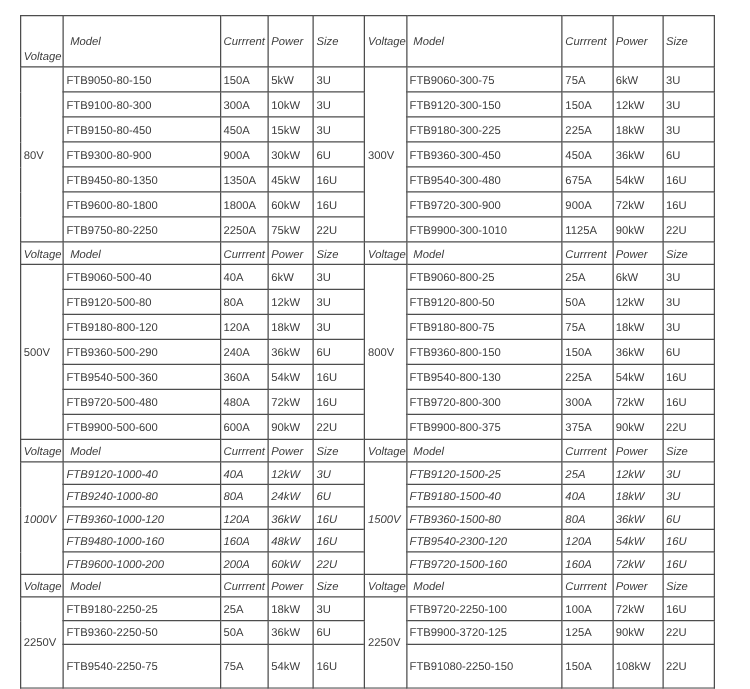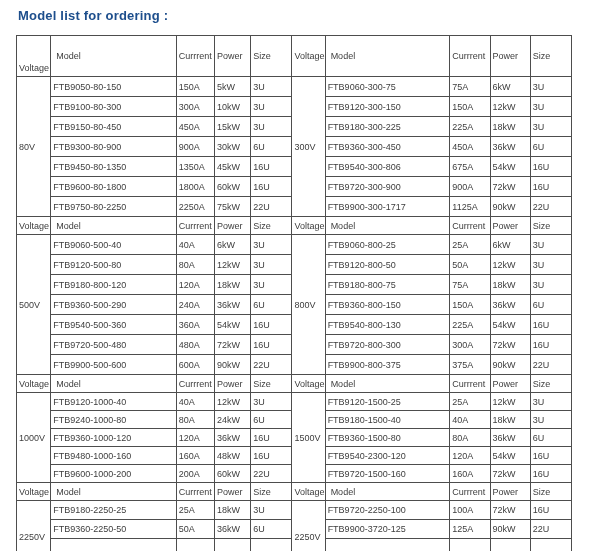--- a/index.html
+++ b/index.html
@@ -38,32 +38,31 @@
   }
   td.model-cell { padding-left: 5px; margin-left: 28px; }
   td.value-cell { padding-left: 3px; }
   td.voltage-group-cell { text-align: center; padding-left: 1px; padding-right: 1px; }
   td.header-cell { padding-left: 2px; }
   td.header-cell.model-hdr { padding-left: 5px; }
 
   
   tr.hdr-row.sec0 td { height: 36px; }
   tr.hdr-row.sec0 td.voltage-hdr-left { vertical-align: bottom; padding-bottom: 3px; }
-  tr.hdr-row td { height: 15px; }
+  tr.hdr-row td { height: 15px; font-style: italic; }
   tr.data-row.sec0 td, tr.data-row.sec1 td { height: 17px; }
-  tr.data-row.sec2 td { height: 15px; }
+  tr.data-row.sec2 td { height: 15px; font-style: italic; }
   tr.data-row.sec3 td { height: 16px; }
   tr.data-row.tall td { height: 32px; }
   td.vtop { vertical-align: top; }
 </style>
 </head>
 <body>
 
 <div class="page">
-  <div class="page-title">Model list for ordering :</div>
 
   <table class="model-table">
     <colgroup>
       <col style="width:34px">
         <col style="width:125px">
         <col style="width:38px">
         <col style="width:36px">
         <col style="width:41px">
       <col style="width:33px">
         <col style="width:124px">
@@ -124,41 +123,41 @@
           <td class="model-cell">FTB9360-300-450</td>
           <td class="value-cell">450A</td>
           <td class="value-cell">36kW</td>
           <td class="value-cell">6U</td>
         </tr>
         <tr class="data-row sec0">
           <td class="model-cell">FTB9450-80-1350</td>
           <td class="value-cell">1350A</td>
           <td class="value-cell">45kW</td>
           <td class="value-cell">16U</td>
-          <td class="model-cell">FTB9540-300-806</td>
+          <td class="model-cell">FTB9540-300-480</td>
           <td class="value-cell">675A</td>
           <td class="value-cell">54kW</td>
           <td class="value-cell">16U</td>
         </tr>
         <tr class="data-row sec0">
           <td class="model-cell">FTB9600-80-1800</td>
           <td class="value-cell">1800A</td>
           <td class="value-cell">60kW</td>
           <td class="value-cell">16U</td>
           <td class="model-cell">FTB9720-300-900</td>
           <td class="value-cell">900A</td>
           <td class="value-cell">72kW</td>
           <td class="value-cell">16U</td>
         </tr>
         <tr class="data-row sec0">
           <td class="model-cell">FTB9750-80-2250</td>
           <td class="value-cell">2250A</td>
           <td class="value-cell">75kW</td>
           <td class="value-cell">22U</td>
-          <td class="model-cell">FTB9900-300-1717</td>
+          <td class="model-cell">FTB9900-300-1010</td>
           <td class="value-cell">1125A</td>
           <td class="value-cell">90kW</td>
           <td class="value-cell">22U</td>
         </tr>
         <tr class="hdr-row sec1">
           <td class="header-cell voltage-hdr">Voltage</td>
           <td class="header-cell model-hdr">Model</td>
           <td class="header-cell">Currrent</td>
           <td class="header-cell">Power</td>
           <td class="header-cell">Size</td>

